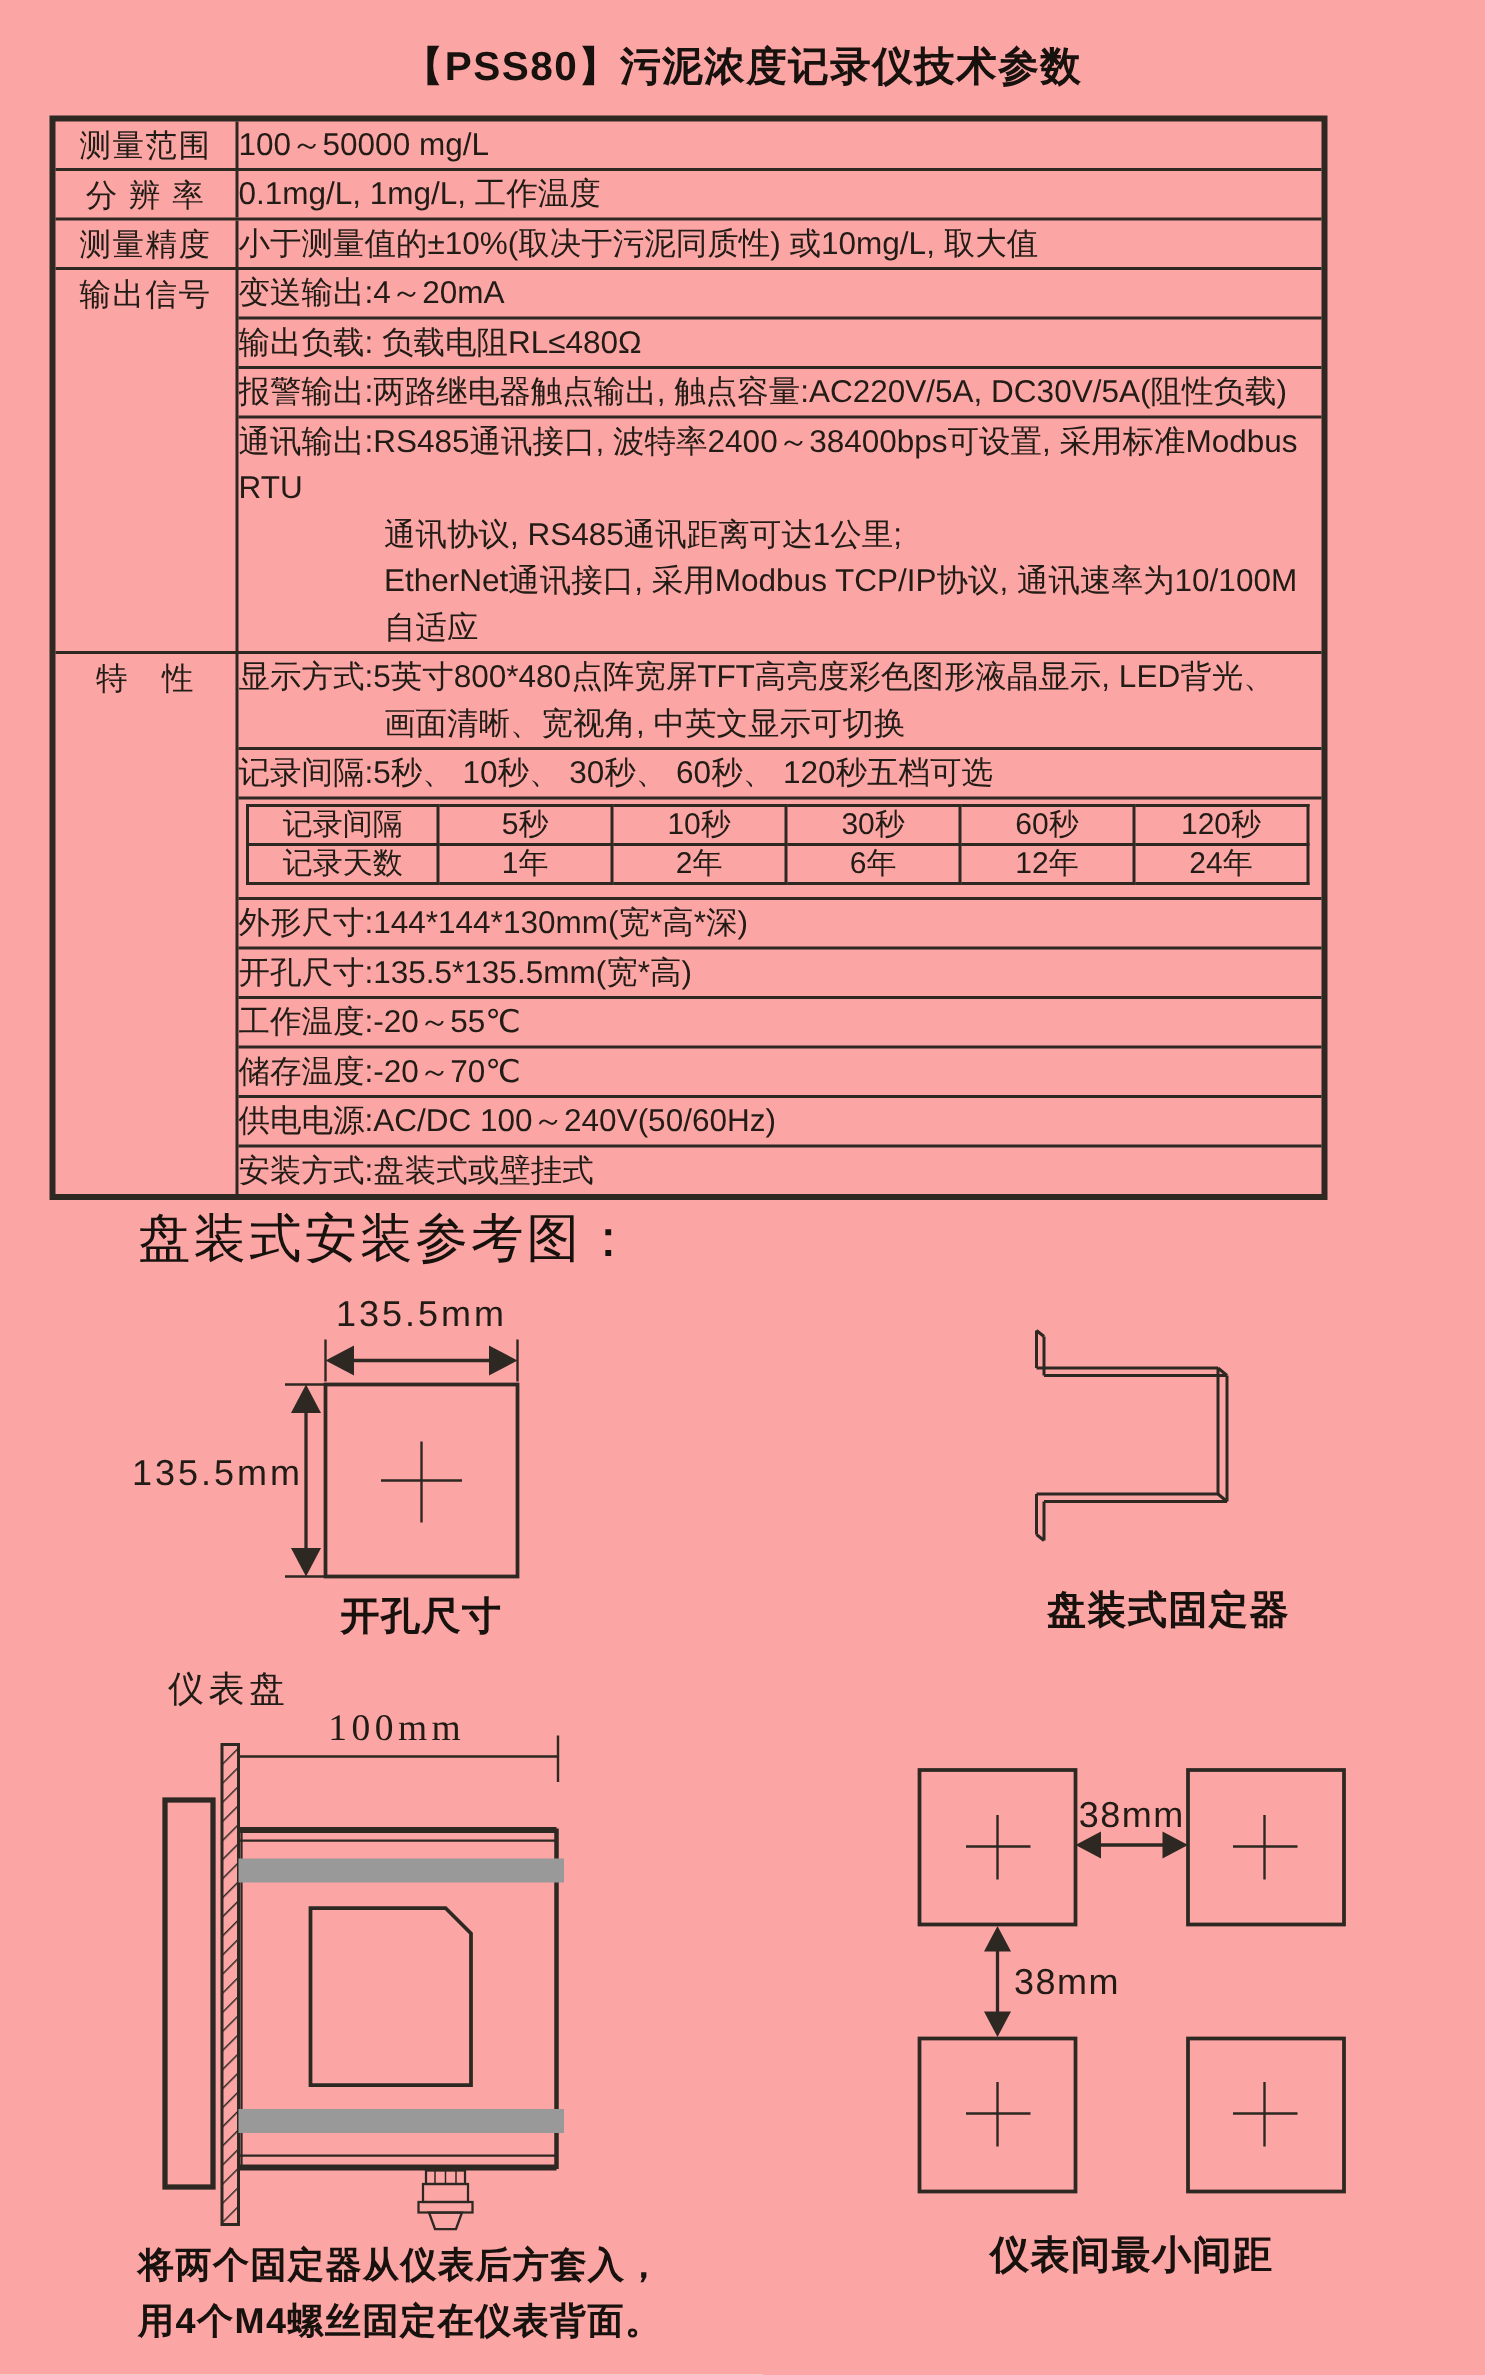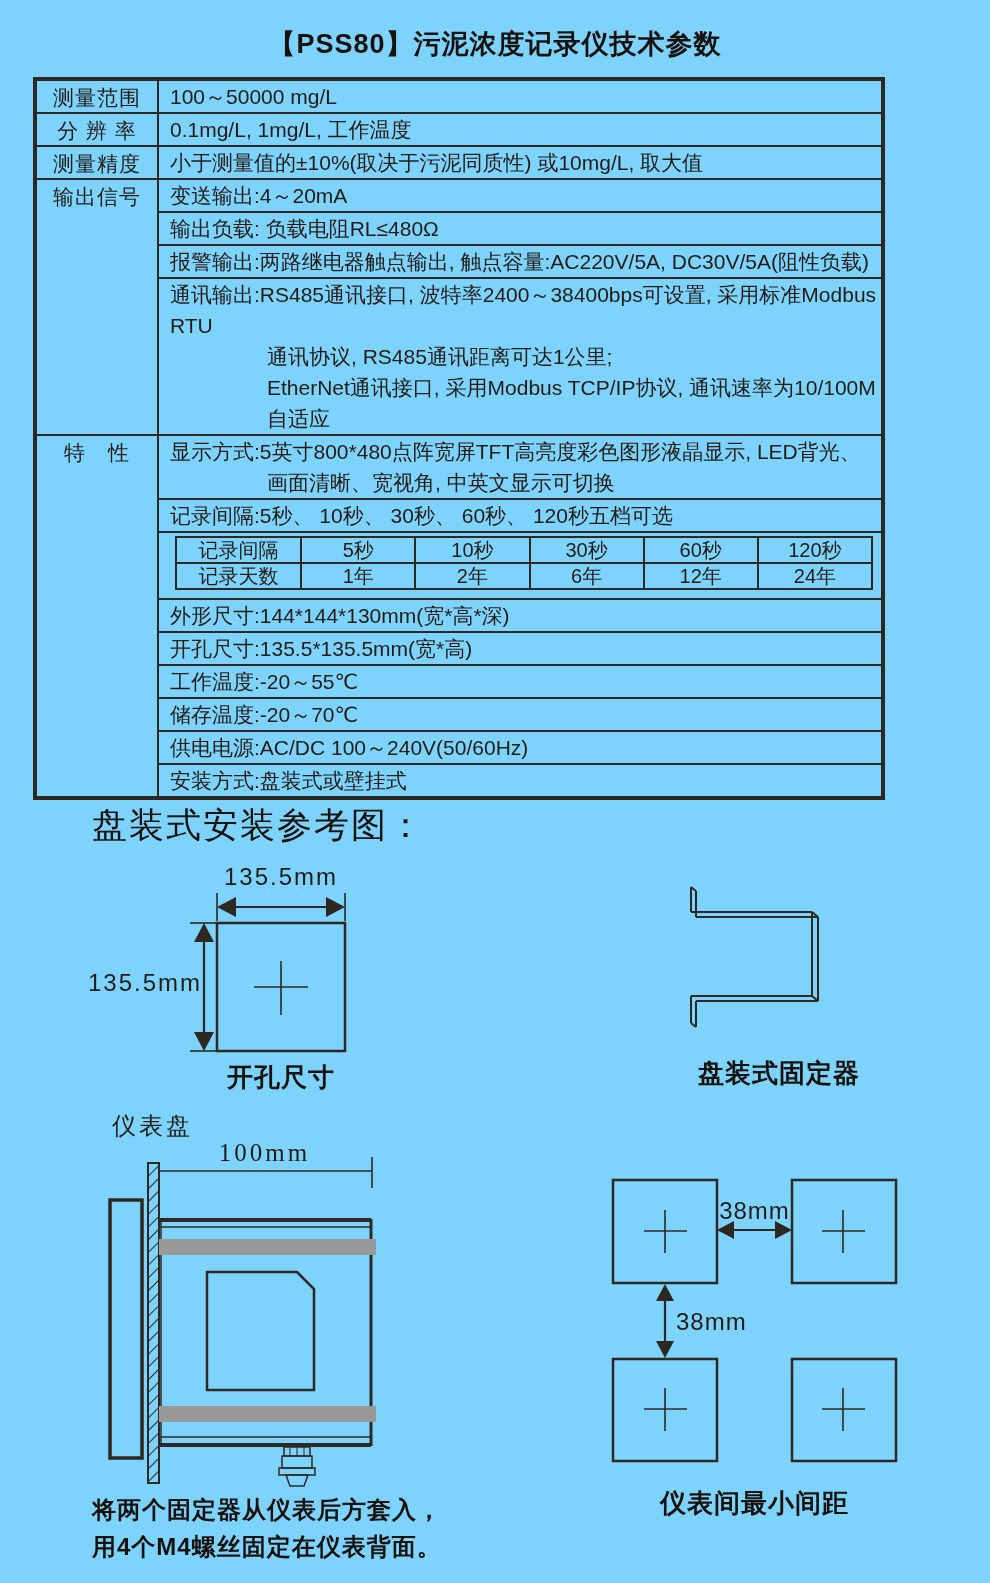--- a/index.html
+++ b/index.html
@@ -1,18 +1,18 @@
 <!DOCTYPE html>
 <html><head>
 <meta charset="utf-8">
 <style>
   html,body{margin:0;padding:0;background:#e9e7e4;}
   .page{
     position:relative;width:990px;height:1583px;margin:0 auto;
-    background:#7dd3fc;overflow:hidden;
+    background:#fca5a5;overflow:hidden;
     font-family:"Liberation Sans","DejaVu Sans",sans-serif;
     color:#221c16;
   }
   .title{
     position:absolute;top:26px;left:0;width:100%;
     text-align:center;font-size:27px;font-weight:bold;letter-spacing:1px;
     color:#17120e;
   }
   
   .spec-table{
@@ -20,21 +20,21 @@
     box-sizing:border-box;border:4px solid #2e2822;
     font-size:21px;
   }
   .sec{display:flex;align-items:stretch;}
   .sec + .sec{border-top:2px solid #2e2822;justify-content:center;}
   .sec-label{
     flex:0 0 120px;width:120px;border-right:2px solid #2e2822;
     padding-top:2px;text-align:center;letter-spacing:1px;line-height:29px;
   }
   .sec-rows{flex:1;min-width:0;}
-  .sub{line-height:31px;padding-left:11px;}
+  .sub{line-height:31px;}
   .sub + .sub{border-top:2px solid #2e2822;}
   .sub .indent{padding-left:97px;}
   .rec-table{
     border-collapse:collapse;margin:3px 8px 8px 5px;
     width:calc(100% - 13px);table-layout:fixed;
   }
   .rec-table td{
     border:2px solid #2e2822;text-align:center;height:24px;
     font-size:20px;line-height:24px;padding:0;
   }

